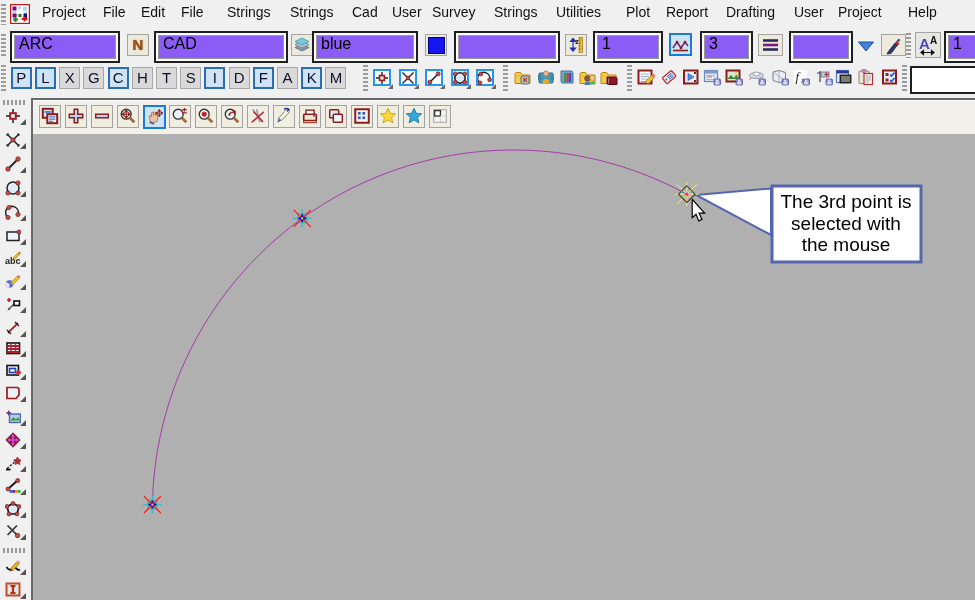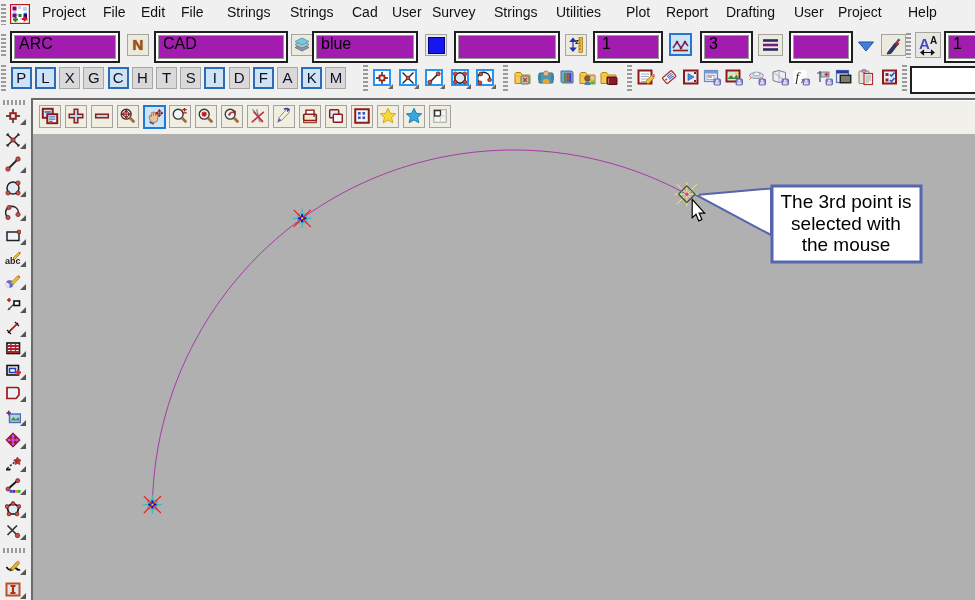--- a/index.html
+++ b/index.html
@@ -6,21 +6,21 @@
 body{width:975px;height:600px;position:relative;overflow:hidden;
   font-family:"Liberation Sans",sans-serif;background:#f0f0f0;}
 .abs{position:absolute;}
 
 .vgrip{position:absolute;width:5px;background:repeating-linear-gradient(to bottom,#9a9a9a 0,#9a9a9a 2px,#f0f0f0 2px,#f0f0f0 4px);}
 .hgrip{position:absolute;height:5px;background:repeating-linear-gradient(to right,#9a9a9a 0,#9a9a9a 2px,#f0f0f0 2px,#f0f0f0 4px);}
 
 .menu{position:absolute;top:0;left:0;width:975px;height:29px;background:#f0f0f0;}
 .mi{position:absolute;top:4px;font-size:14px;color:#111;}
 
-.inp{position:absolute;top:31px;height:21px;background:#a21caf;border:2px solid #1f1f1f;
+.inp{position:absolute;top:31px;height:21px;background:#8b5cf6;border:2px solid #1f1f1f;
   box-shadow:inset 0 0 0 2px #fff, inset 0 0 0 3px #999;
   font-size:16px;color:#000;padding:1px 0 6px 7px;line-height:20px;}
 .sbtn{position:absolute;top:34px;width:20px;height:20px;background:#ece9dd;border:1px solid #a5a49d;}
 .sbtn.sel{border:2px solid #1e7ad4;background:#cde4f7;}
 
 .lbtn{position:absolute;top:67px;width:19px;height:20px;font-size:15px;color:#101028;
   text-align:center;line-height:20px;}
 .lon{background:#cfe3f7;border:2px solid #2a6cb5;width:17px;height:18px;line-height:18px;}
 .loff{background:#d9d9d9;border:1px solid #a7a7a7;}
 

